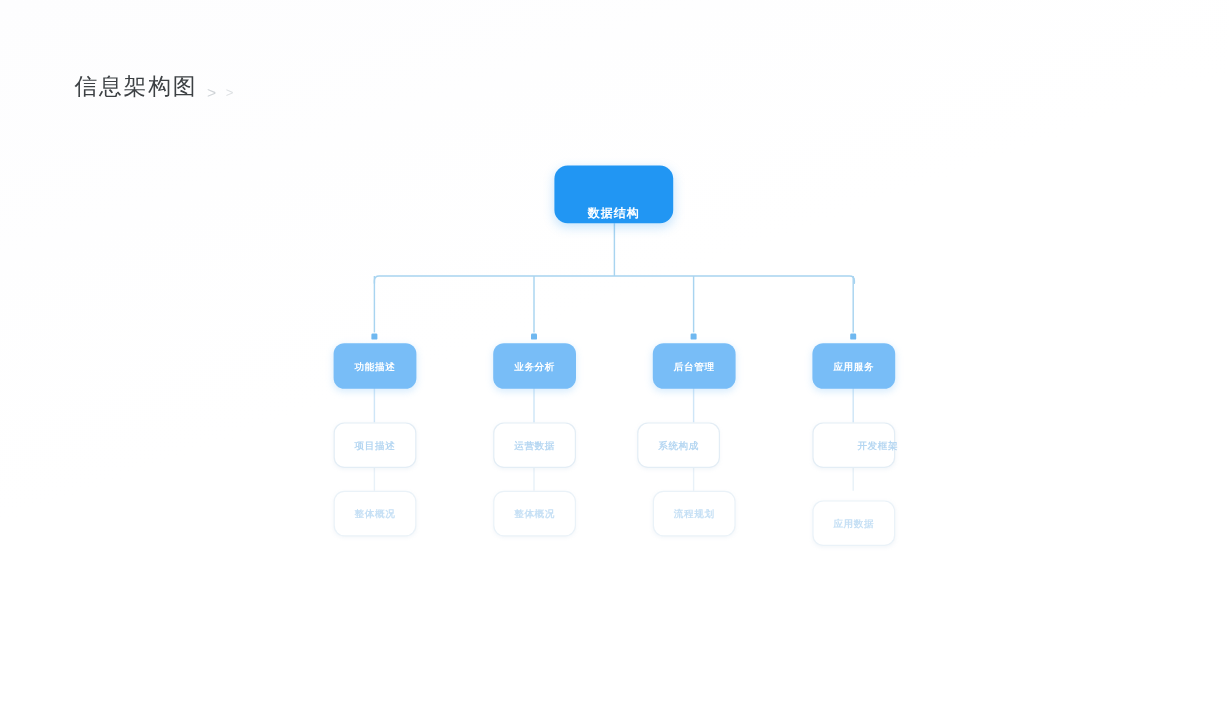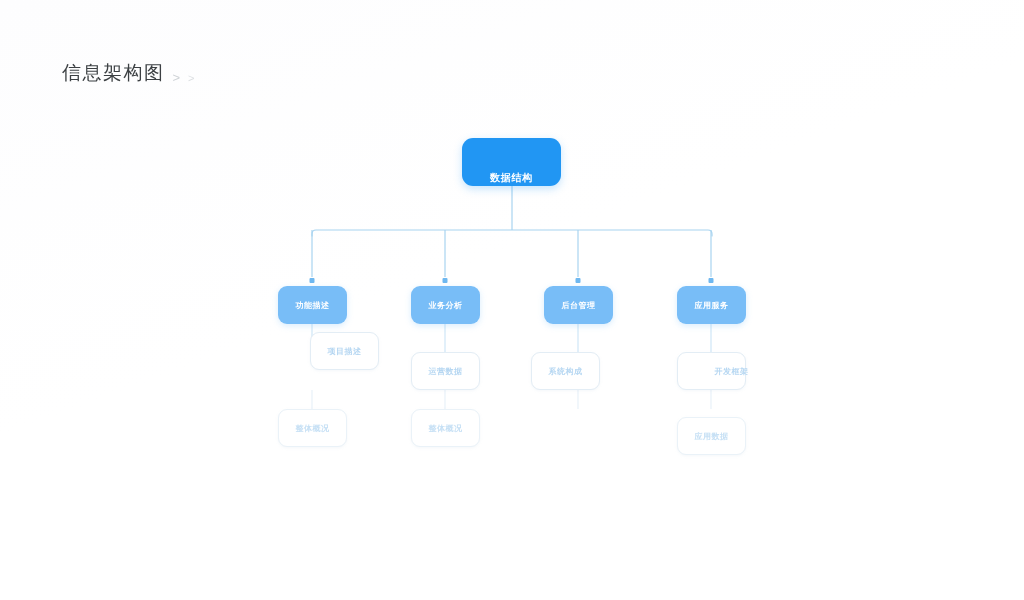--- a/index.html
+++ b/index.html
@@ -191,21 +191,21 @@
       <path d="M711,390 L711,409" stroke="#e8f1f8" stroke-width="1.2" fill="none"></path>
     </svg>
 
     <div class="node level-root" style="left:462px; top:138px;">
       <span class="node-label">数据结构</span>
     </div>
 
     <div class="node level-2" style="left:278px; top:286px;">
       <span class="node-label">功能描述</span>
     </div>
-    <div class="node level-3" style="left:278px; top:332px;margin-left:32px;">
+    <div class="node level-3" style="left:278px; top:352px;">
       <span class="node-label">项目描述</span>
     </div>
     <div class="node level-4" style="left:278px; top:409px;">
       <span class="node-label">整体概况</span>
     </div>
 
     <div class="node level-2" style="left:411px; top:286px;">
       <span class="node-label">业务分析</span>
     </div>
     <div class="node level-3" style="left:411px; top:352px;">
@@ -214,20 +214,23 @@
     <div class="node level-4" style="left:411px; top:409px;">
       <span class="node-label">整体概况</span>
     </div>
 
     <div class="node level-2" style="left:544px; top:286px;">
       <span class="node-label">后台管理</span>
     </div>
     <div class="node level-3" style="left:531px; top:352px;">
       <span class="node-label">系统构成</span>
     </div>
+    <div class="node level-4" style="left:544px; top:409px;">
+      <span class="node-label">流程规划</span>
+    </div>
 
     <div class="node level-2" style="left:677px; top:286px;">
       <span class="node-label">应用服务</span>
     </div>
     <div class="node level-3" style="left:677px; top:352px;padding-left:40px;">
       <span class="node-label">开发框架</span>
     </div>
     <div class="node level-4" style="left:677px; top:417px;">
       <span class="node-label">应用数据</span>
     </div>

